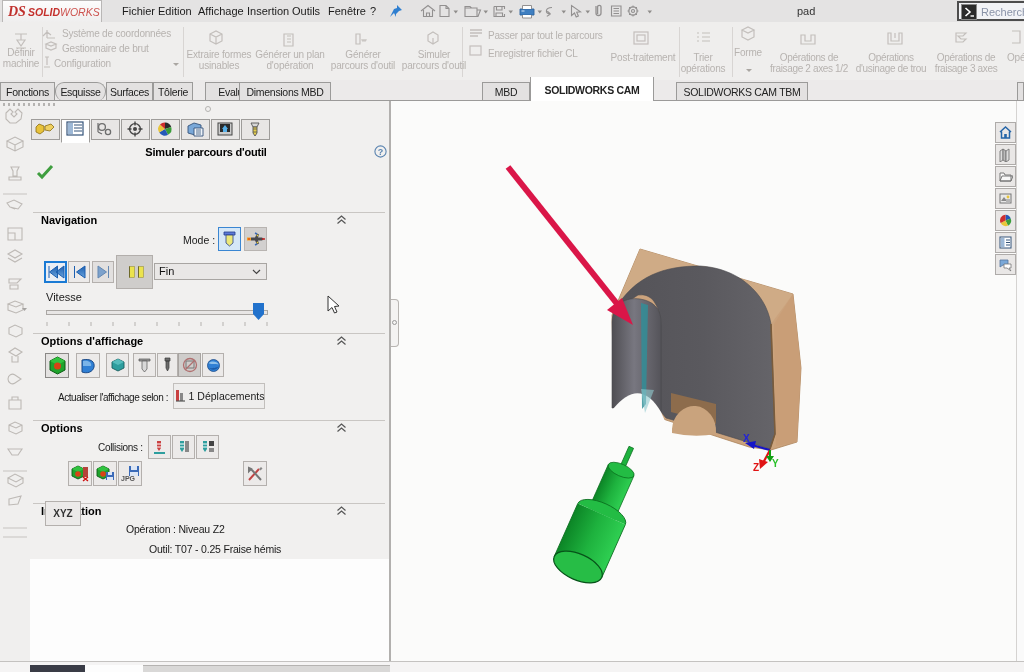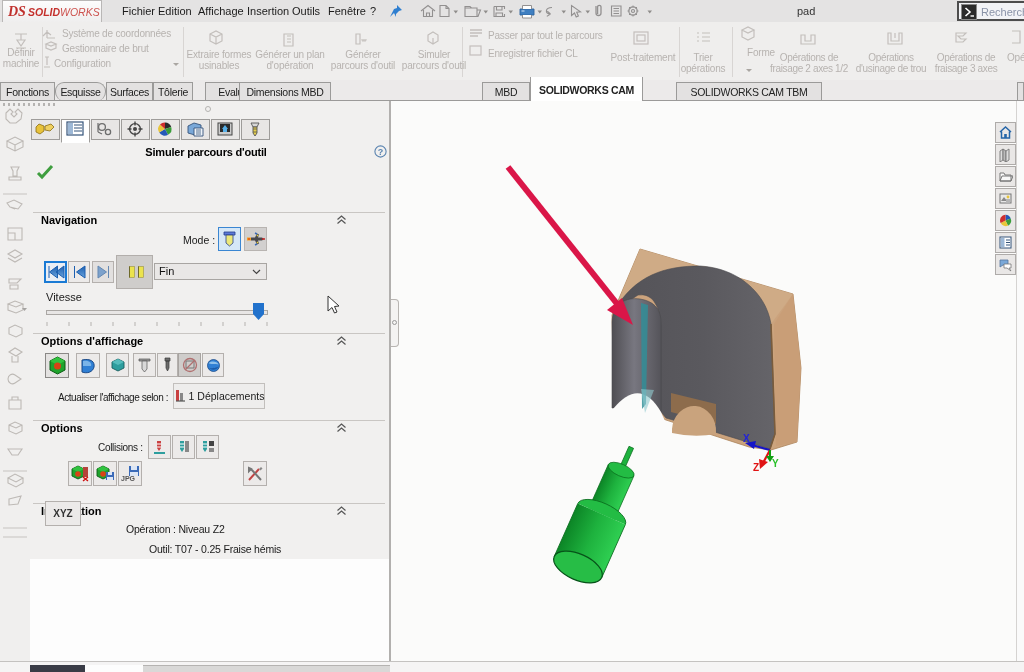--- a/index.html
+++ b/index.html
@@ -125,21 +125,21 @@
         <path d="M1 1 h6 l-3 3 Z" fill="#aaa6a2"></path>
       </svg>
     <div class="rtxt rctr" style="left:219px;top:27px;">Extraire formes<br>usinables</div>
     <div class="rtxt rctr" style="left:290px;top:27px;">Générer un plan<br>d'opération</div>
     <div class="rtxt rctr" style="left:363px;top:27px;">Générer<br>parcours d'outil</div>
     <div class="rtxt rctr" style="left:434px;top:27px;">Simuler<br>parcours d'outil</div>
     <div class="rtxt" style="left:488px;top:8px;">Passer par tout le parcours</div>
     <div class="rtxt" style="left:488px;top:26px;">Enregistrer fichier CL</div>
     <div class="rtxt rctr" style="left:643px;top:30px;">Post-traitement</div>
     <div class="rtxt rctr" style="left:703px;top:30px;">Trier<br>opérations</div>
-    <div class="rtxt rctr" style="left:748px;top:25px;margin-left:13px;">Forme</div>
+    <div class="rtxt rctr" style="left:748px;top:25px;">Forme</div>
     <svg class="abs" style="left:745px;top:46px;" width="8" height="5" viewBox="0 0 8 5">
         <path d="M1 1 h6 l-3 3 Z" fill="#aaa6a2"></path>
       </svg>
     <div class="rtxt rctr" style="left:809px;top:30px;letter-spacing:-0.35px;">Opérations de<br>fraisage 2 axes 1/2</div>
     <div class="rtxt rctr" style="left:891px;top:30px;letter-spacing:-0.35px;">Opérations<br>d'usinage de trou</div>
     <div class="rtxt rctr" style="left:966px;top:30px;letter-spacing:-0.35px;">Opérations de<br>fraisage 3 axes</div>
     <div class="rtxt" style="left:1007px;top:30px;">Opér</div>
 
     <svg class="abs" style="left:0;top:0;" width="1024" height="58" viewBox="0 0 1024 58">
       <g stroke="#c3bfbc" fill="none" stroke-width="1.2">
@@ -166,22 +166,22 @@
   </div>
 
   <div id="tabbar">
     <div class="tab" style="left:0;width:55px;">Fonctions</div>
     <div class="tab" style="left:55px;width:51px;border-radius:9px;">Esquisse</div>
     <div class="tab" style="left:106px;width:47px;">Surfaces</div>
     <div class="tab" style="left:153px;width:40px;">Tôlerie</div>
     <div class="tab" style="left:205px;width:60px;">Evaluer</div>
     <div class="tab" style="left:239px;width:92px;">Dimensions MBD</div>
     <div class="tab" style="left:482px;width:48px;">MBD</div>
-    <div class="tab active" style="left:530px;width:113px;">SOLIDWORKS CAM</div>
-    <div class="tab" style="left:676px;width:146px;">SOLIDWORKS CAM TBM</div>
+    <div class="tab active" style="left:530px;width:124px;">SOLIDWORKS CAM</div>
+    <div class="tab" style="left:676px;width:132px;">SOLIDWORKS CAM TBM</div>
     <div class="tab" style="left:1017px;width:7px;"></div>
   </div>
   <div id="tabline"></div>
   <div class="abs" style="left:534px;top:103px;width:4px;height:4px;border:1px solid #b5b3b1;border-radius:50%;"></div>
 
   <div id="leftstrip">
     <svg width="30" height="560" viewBox="0 0 30 560">
       <g stroke="#bdb9b5" fill="none" stroke-width="1.1">
         <path d="M6 12 l4 -4 3 3 -2 2 3 3 3 -3 -2 -2 3 -3 4 4 -1 6 -5 4 -6 0 -4 -4 Z"></path>
         <path d="M7 40 l8 -4 8 4 -8 4 Z M7 40 v6 l8 4 8 -4 v-6 M15 44 v6"></path>

